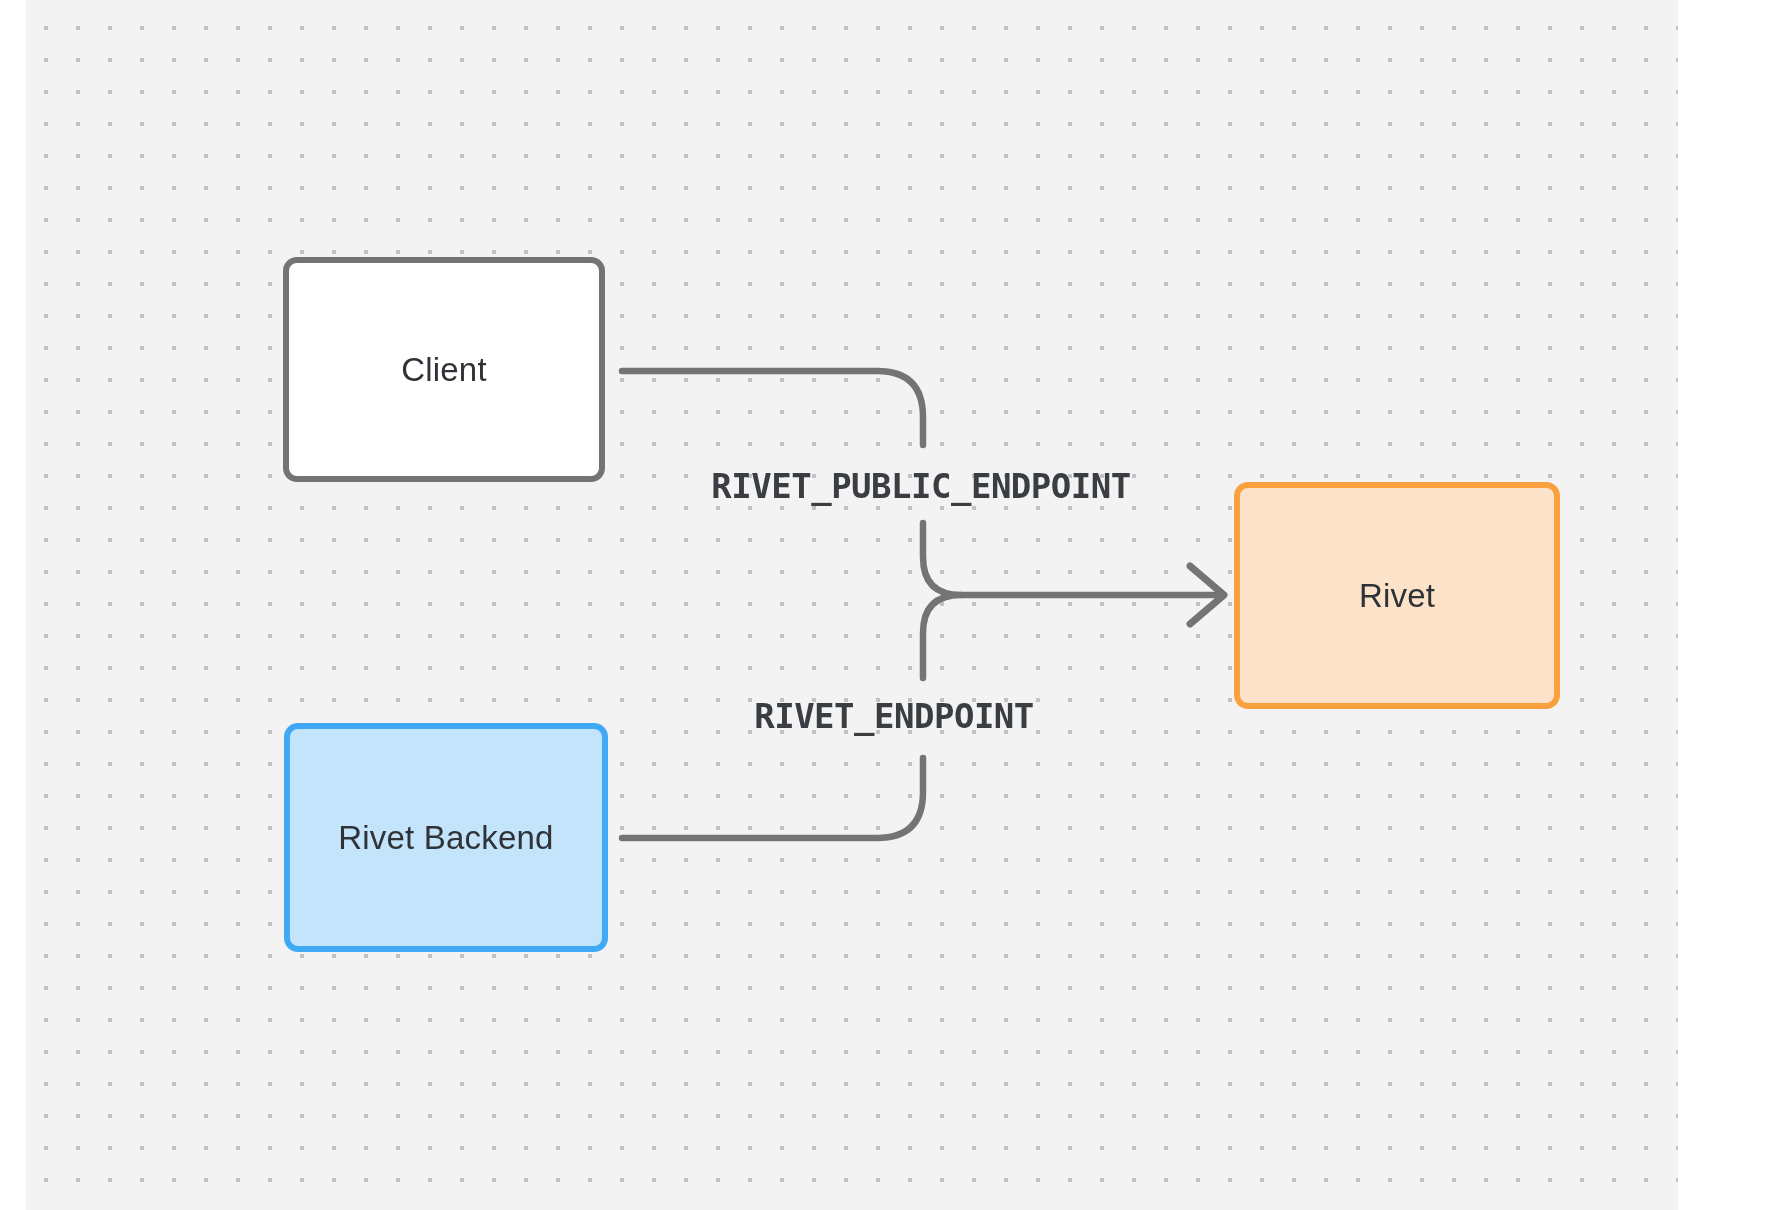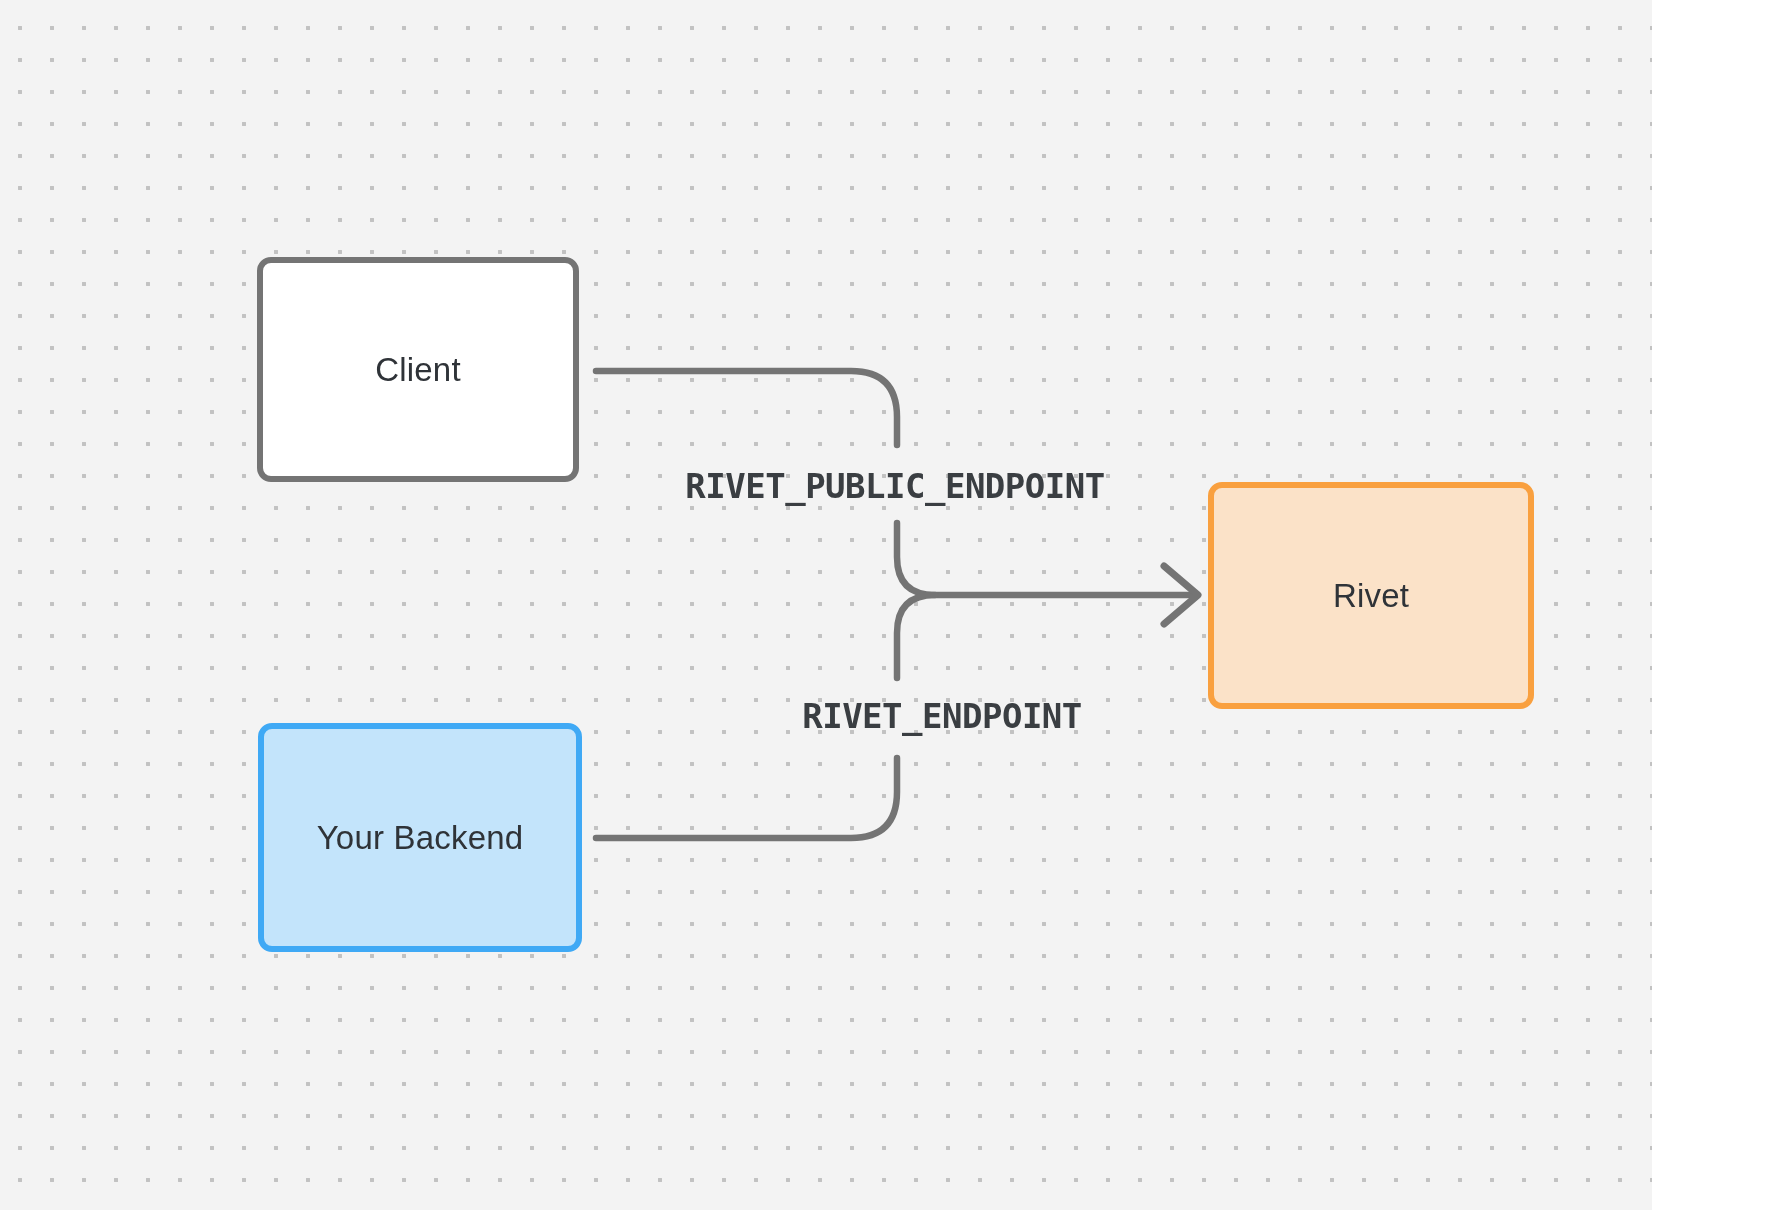--- a/index.html
+++ b/index.html
@@ -14,20 +14,21 @@
   }
   .canvas {
     position: relative;
     width: 1652px;
     height: 1210px;
     background-color: var(--canvas-bg, #f3f3f3);
     background-image: radial-gradient(circle, var(--grid-dot, #c2c2c2) 2.1px, rgba(0,0,0,0) 2.5px);
     background-size: 32px 32px;
     background-position: 4px 12px;
     overflow: hidden;
+    margin-left: 26px;
   }
   .node {
     position: absolute;
     box-sizing: border-box;
     display: flex;
     align-items: center;
     justify-content: center;
     border-style: solid;
     border-width: 6px;
     border-radius: 14px;
@@ -73,21 +74,21 @@
     transform: translate(-50%, -50%);
     white-space: nowrap;
     font-family: "DejaVu Sans Mono", "Liberation Mono", monospace;
     font-weight: 600;
     font-size: 34px;
     line-height: 1;
     color: var(--edge-label-text, #3a3e42);
     letter-spacing: -0.5px;
   }
   .edge-label-public { left: 895px; top: 486px; }
-  .edge-label-private { left: 942px; top: 716px; }
+  .edge-label-private { left: 868px; top: 716px; }
 </style>
 </head>
 <body>
 
 <div class="canvas">
 
   <svg class="wire-layer" viewBox="0 0 1792 1210">
 
     <path class="wire" d="M 596 371 H 851 Q 897 371 897 417 V 445"></path>
 
@@ -98,21 +99,21 @@
     <path class="wire" d="M 596 838 H 851 Q 897 838 897 792 V 758"></path>
 
     <path class="wire arrowhead" d="M 1164 566 L 1198 595 L 1164 624"></path>
   </svg>
 
   <div class="node node-client">
     <span>Client</span>
   </div>
 
   <div class="node node-backend">
-    <span>Your Backend</span>
+    <span>Rivet Backend</span>
   </div>
 
   <div class="node node-rivet">
     <span>Rivet</span>
   </div>
 
   <div class="edge-label edge-label-public">RIVET_PUBLIC_ENDPOINT</div>
 
   <div class="edge-label edge-label-private">RIVET_ENDPOINT</div>
 

